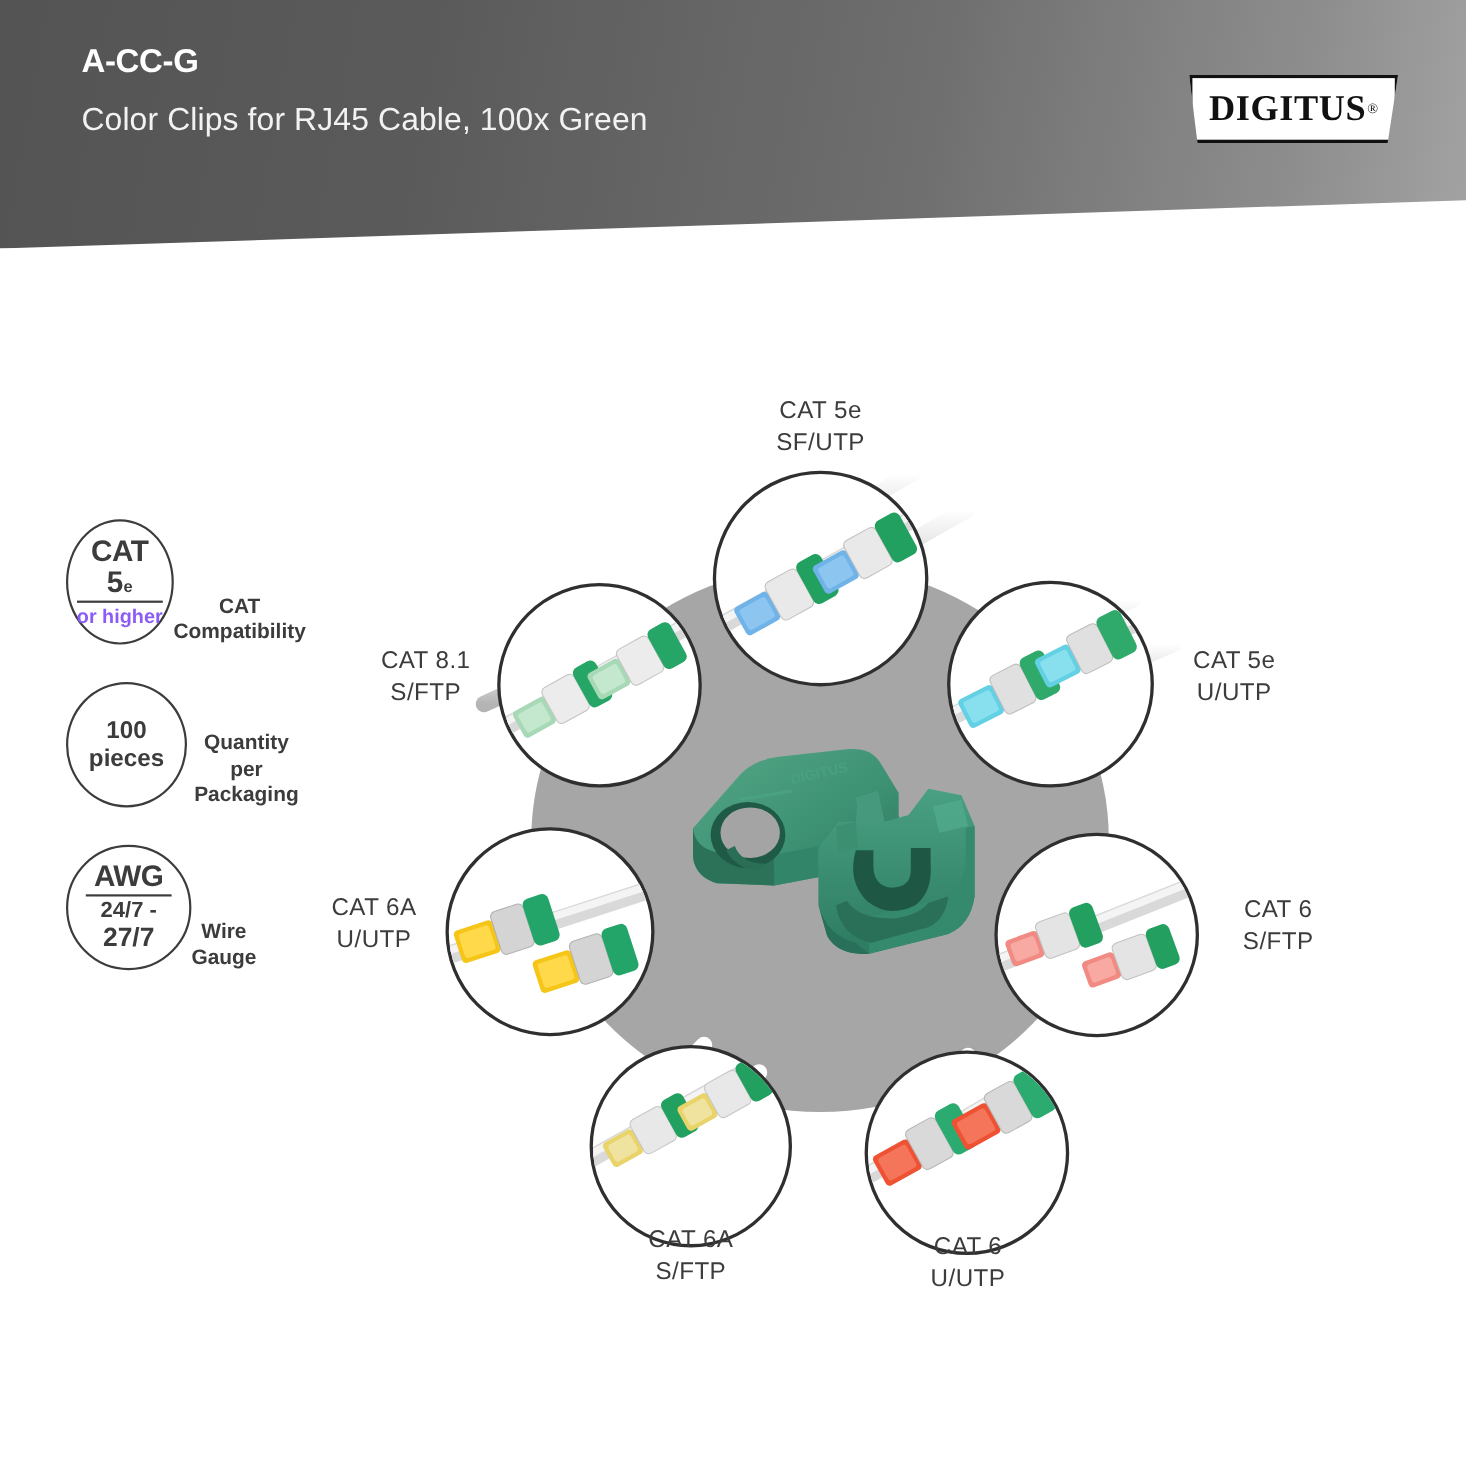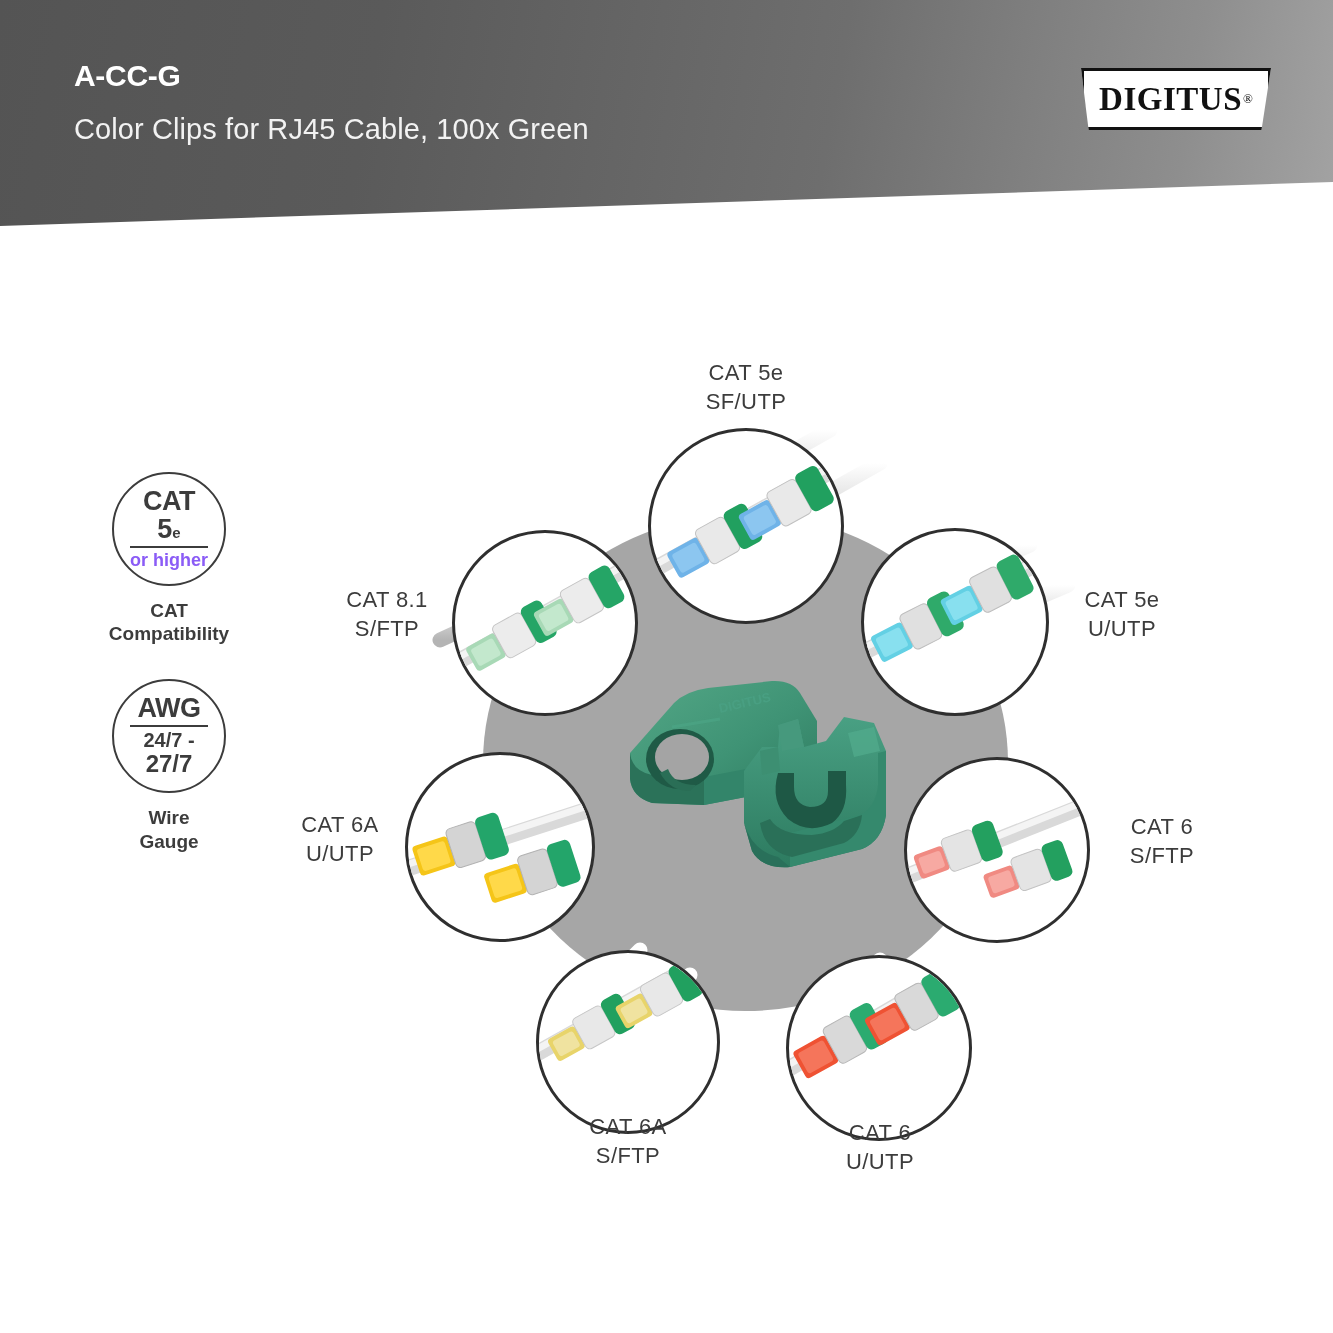--- a/index.html
+++ b/index.html
@@ -4,36 +4,36 @@
 <style>
   html,body{margin:0;padding:0;background:#fff;}
   body{width:1333px;height:1333px;position:relative;overflow:hidden;
        font-family:"Liberation Sans","DejaVu Sans",sans-serif;}
 
   
   #header{position:absolute;left:0;top:0;width:1333px;height:232px;overflow:hidden;}
   #header-bg{position:absolute;inset:0;
     background:linear-gradient(100deg,#545454 0%,#5a5a5a 28%,#6e6e6e 62%,#8e8e8e 88%,#a3a3a3 100%);
     clip-path:polygon(0 0,1333px 0,1333px 182px,0 226px);}
-  #header-text{position:absolute;left:74px;top:60px;}
+  #header-text{position:absolute;left:74px;top:40px;}
   #product-code{color:#ffffff;font-size:30px;font-weight:bold;letter-spacing:-0.3px;line-height:1.05;}
   #product-title{color:#f2f2f2;font-size:29px;font-weight:400;line-height:1.35;margin-top:18px;letter-spacing:0.1px;}
 
   
   #logo{position:absolute;right:62px;top:68px;width:190px;height:62px;}
   #logo-shape{position:absolute;inset:0;background:#ffffff;border:3px solid #111;
     clip-path:polygon(0 0,100% 0,95% 100%,4% 100%);}
   #logo-inner{position:absolute;inset:0;display:flex;align-items:center;justify-content:center;}
   #logo-word{font-family:"Liberation Serif","DejaVu Serif",serif;font-size:33px;font-weight:bold;
     color:#111;letter-spacing:0.5px;}
   #logo-reg{font-family:"Liberation Serif",serif;font-size:13px;color:#111;vertical-align:super;margin-left:1px;}
 
   
   #badges{position:absolute;left:60px;top:472px;width:218px;}
-  .badge{width:218px;margin-bottom:34px;display:flex;flex-direction:column;align-items:center;}
+  .badge{width:218px;margin-bottom:34px;display:flex;flex-direction:row;align-items:flex-end;}
   .badge-circle{width:114px;height:114px;border-radius:50%;border:2.5px solid #3c3c3c;
     display:flex;flex-direction:column;align-items:center;justify-content:center;box-sizing:border-box;}
   .bc-top{font-size:27px;font-weight:bold;color:#3c3c3c;line-height:1.0;letter-spacing:-0.5px;}
   .bc-mid{font-size:27px;font-weight:bold;color:#3c3c3c;line-height:1.05;}
   .bc-mid .sub{font-size:15px;}
   .bc-rule{width:78px;height:2px;background:#3c3c3c;margin:3px 0 2px 0;}
   .bc-small{font-size:18px;font-weight:bold;color:#8b5cf6;line-height:1.12;text-align:center;}
   .bc-plain{font-size:22px;font-weight:bold;color:#3c3c3c;line-height:1.12;text-align:center;}
   .badge-caption{margin-top:13px;text-align:center;font-size:19px;font-weight:bold;color:#3c3c3c;line-height:1.22;}
 
@@ -78,20 +78,30 @@
       <div class="bc-mid"><span>5</span><span class="sub">e</span></div>
       <div class="bc-rule"></div>
       <div class="bc-small">or higher</div>
     </div>
     <div class="badge-caption">
       <div>CAT</div>
       <div>Compatibility</div>
     </div>
   </div>
 
+  <div class="badge">
+    <div class="badge-circle">
+      <div class="bc-plain">100</div>
+      <div class="bc-plain">pieces</div>
+    </div>
+    <div class="badge-caption">
+      <div>Quantity per</div>
+      <div>Packaging</div>
+    </div>
+  </div>
 
   <div class="badge">
     <div class="badge-circle">
       <div class="bc-top">AWG</div>
       <div class="bc-rule"></div>
       <div class="bc-plain" style="font-size:20px">24/7 -</div>
       <div class="bc-plain" style="font-size:24px">27/7</div>
     </div>
     <div class="badge-caption">
       <div>Wire</div>

